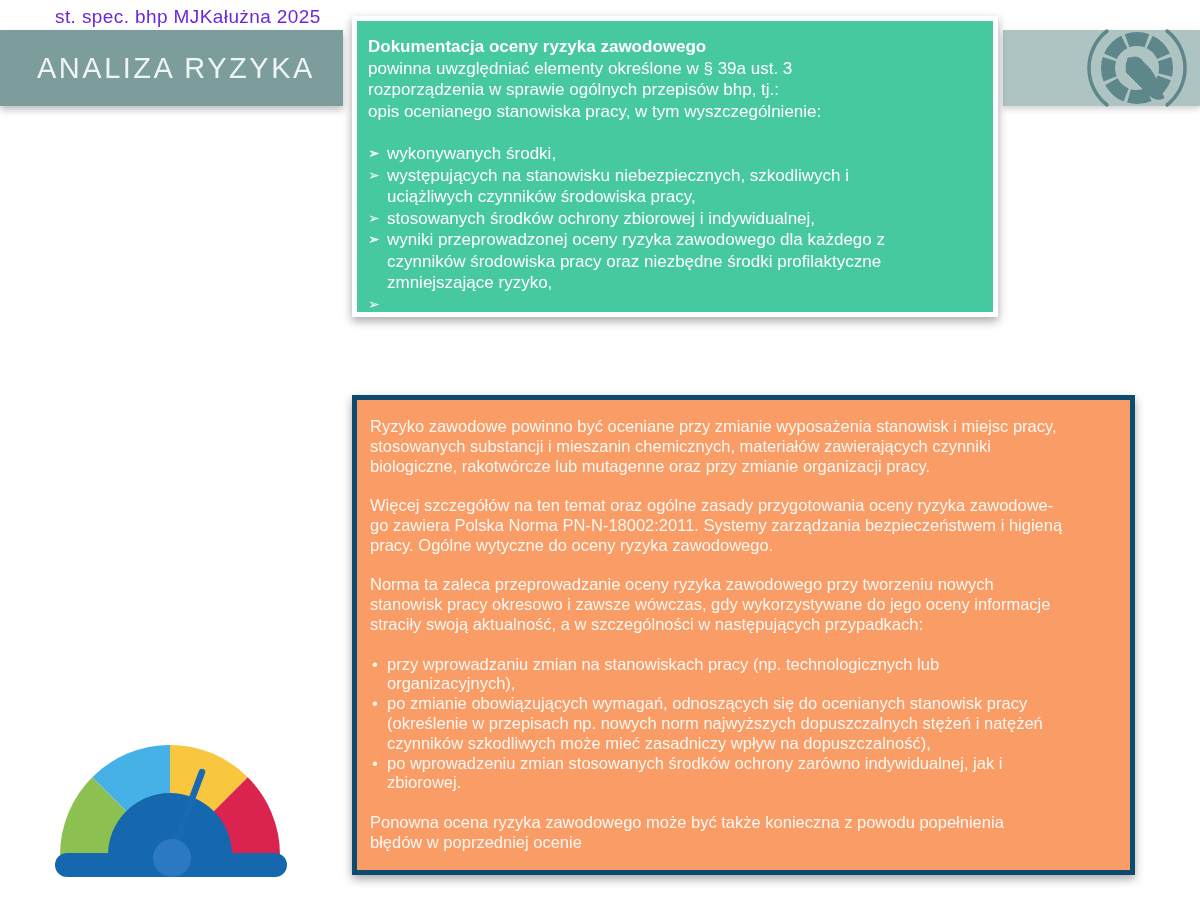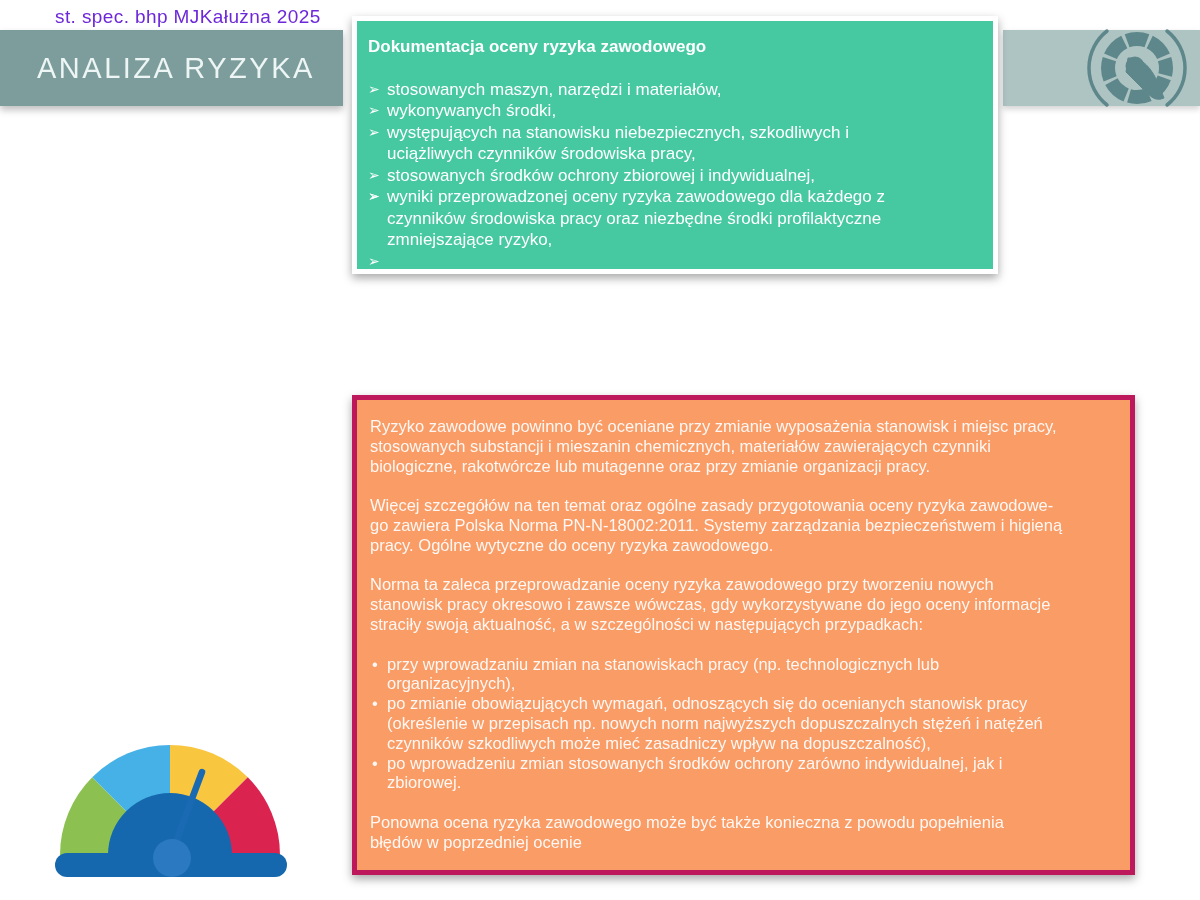--- a/index.html
+++ b/index.html
@@ -42,21 +42,21 @@
     color:#ffffff; font-size:17px; line-height:21.5px;
   }
   .gb-heading { font-weight:bold; }
   .gb-bullets { list-style:none; margin:21px 0 0 0; padding:0; }
   .gb-bullets li { position:relative; padding-left:19px; }
   .gb-bullets .mk { position:absolute; left:0; top:0; font-size:14px; }
 
   
   .orange-box {
     position:absolute; left:352px; top:395px; width:783px; height:480px; box-sizing:border-box;
-    background:#f99c66; border:5px solid #be185d;
+    background:#f99c66; border:5px solid #0c4a6e;
     box-shadow:0 4px 9px rgba(0,0,0,.35);
     padding:17px 16px 16px 13px;
     color:rgba(255,255,255,.92); font-size:16.5px; line-height:19.8px;
   }
   .orange-box p { margin:0 0 19.8px 0; }
   .ob-bullets { list-style:none; margin:0 0 19.8px 0; padding:0; }
   .ob-bullets li { position:relative; padding-left:17px; }
   .ob-bullets .mk { position:absolute; left:2px; top:0; }
 
   
@@ -80,22 +80,25 @@
     </g>
     <g fill="#5e878b" stroke="#5e878b">
       <circle cx="59" cy="42" r="9"></circle>
       <path d="M52,34 Q72,32 84,64 L88,74 Q80,78 72,70 L50,48 Z"></path>
     </g>
   </svg>
 </div>
 
 <section class="green-box">
   <div class="gb-heading">Dokumentacja oceny ryzyka zawodowego</div>
+  <div class="pre">powinna uwzględniać elementy określone w § 39a ust. 3
+rozporządzenia w sprawie ogólnych przepisów bhp, tj.:
+opis ocenianego stanowiska pracy, w tym wyszczególnienie:</div>
   <ul class="gb-bullets">
-    <li><span class="mk">➢</span><span class="pre">stosowanych maszyn, narzędzi i materiałów,</span></li>
+    <li><span class="mk">➢</span></li>
     <li><span class="mk">➢</span><span class="pre">wykonywanych środki,</span></li>
     <li><span class="mk">➢</span><span class="pre">występujących na stanowisku niebezpiecznych, szkodliwych i
 uciążliwych czynników środowiska pracy,</span></li>
     <li><span class="mk">➢</span><span class="pre">stosowanych środków ochrony zbiorowej i indywidualnej,</span></li>
     <li><span class="mk">➢</span></li>
     <li><span class="mk">➢</span><span class="pre">wyniki przeprowadzonej oceny ryzyka zawodowego dla każdego z
 czynników środowiska pracy oraz niezbędne środki profilaktyczne
 zmniejszające ryzyko,</span></li>
     <li><span class="mk">➢</span></li>
   </ul>

